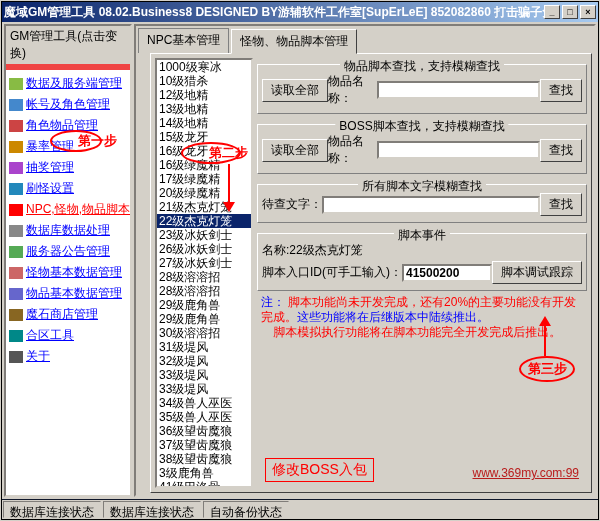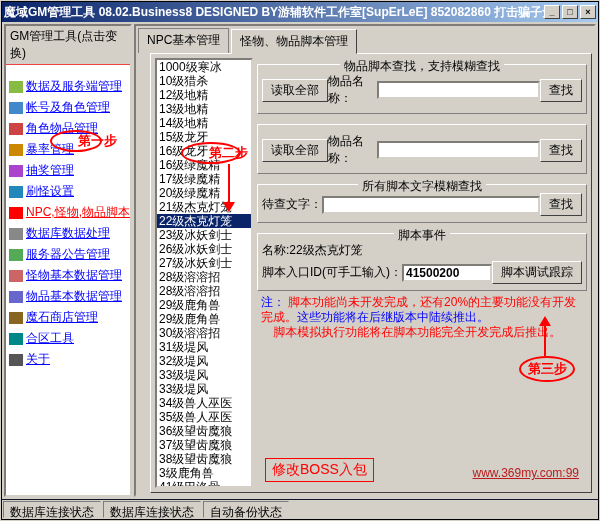--- a/index.html
+++ b/index.html
@@ -4,22 +4,22 @@
 <style>
 *{box-sizing:border-box;font-family:"SimSun","宋体",sans-serif;font-size:12px;margin:0;padding:0}
 body{background:#d4d0c8;width:600px;height:521px;overflow:hidden}
 .window{border:1px solid #000;width:598px;height:519px;margin:1px;background:#d4d0c8;display:flex;flex-direction:column}
 .titlebar{background:linear-gradient(to right,#0a246a,#a6caf0);color:#fff;height:20px;display:flex;align-items:center;padding:0 2px;font-weight:bold;font-size:11px}
 .titlebar-text{flex:1;white-space:nowrap;overflow:hidden}
 .titlebar-btns{display:flex;gap:2px}
 .titlebar-btn{width:16px;height:14px;background:#d4d0c8;border:1px solid #fff;border-right-color:#404040;border-bottom-color:#404040;font-size:9px;text-align:center;line-height:12px;color:#000}
 .main{flex:1;display:flex;padding:2px;gap:2px;min-height:0}
 .sidebar{width:128px;border:2px inset #d4d0c8;background:#fff;display:flex;flex-direction:column}
-.sidebar-hdr{background:#d4d0c8;border-bottom:1px solid #ef4444;padding:2px 4px;color:#000}
-.sidebar-items{flex:1;overflow:hidden;padding:11px 1px}
+.sidebar-hdr{background:#d4d0c8;border-bottom:6px solid #ef4444;padding:2px 4px;color:#000}
+.sidebar-items{flex:1;overflow:hidden;padding:3px 1px}
 .sb-item{display:flex;align-items:center;padding:2px 2px;color:#00f;text-decoration:underline;cursor:pointer;white-space:nowrap;gap:3px}
 .sb-item .ic{width:14px;height:12px;flex-shrink:0;display:inline-block}
 .sb-item.red{color:#f00}
 .content{flex:1;border:2px inset #d4d0c8;background:#d4d0c8;display:flex;flex-direction:column;min-width:0}
 .tabs{display:flex;padding:2px 2px 0 2px}
 .tab{padding:3px 8px;background:#d4d0c8;border:1px solid #808080;border-bottom:none;margin-right:2px;position:relative}
 .tab.active{background:#d4d0c8;border:1px solid #fff;border-right-color:#404040;border-bottom:1px solid #d4d0c8;z-index:2;top:1px}
 .tabpanel{flex:1;border:1px solid #fff;border-top-color:#fff;border-left-color:#fff;border-right-color:#404040;border-bottom-color:#404040;margin:0 2px 2px 14px;display:flex;gap:4px;padding:4px;min-height:0;position:relative}
 .listbox{width:98px;border:2px inset #d4d0c8;background:#fff;overflow:hidden;font-size:11px}
 .listbox-inner{overflow-y:auto;height:100%}
@@ -168,20 +168,21 @@
             <span class="grp-title">物品脚本查找，支持模糊查找</span>
             <div class="row">
               <button class="btn">读取全部</button>
               <span>物品名称：</span>
               <input class="txt" style="flex: 1 1 0%;">
               <button class="btn">查找</button>
             </div>
           </div>
 
           <div class="grp">
+            <span class="grp-title">BOSS脚本查找，支持模糊查找</span>
             <div class="row">
               <button class="btn">读取全部</button>
               <span>物品名称：</span>
               <input class="txt" style="flex: 1 1 0%;">
               <button class="btn">查找</button>
             </div>
           </div>
 
           <div class="grp">
             <span class="grp-title">所有脚本文字模糊查找</span>

